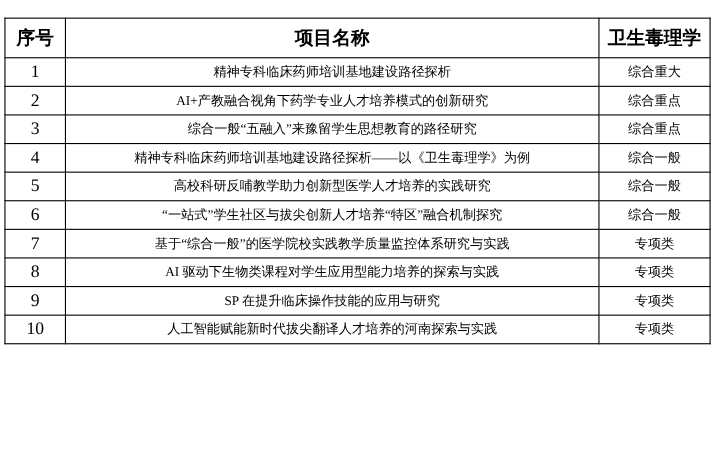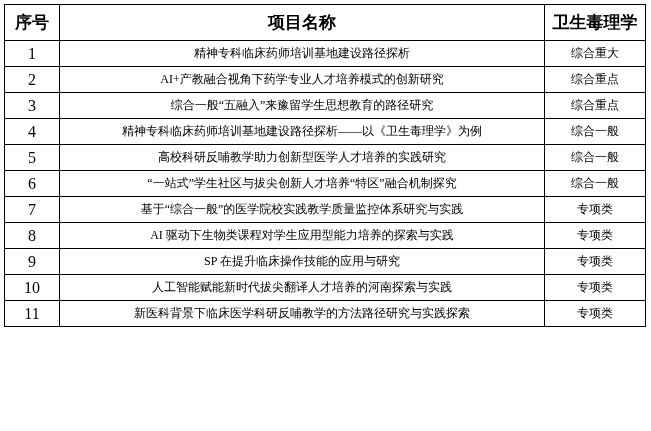--- a/index.html
+++ b/index.html
@@ -11,21 +11,21 @@
     position: relative;
     width: 651px;
     height: 431px;
     font-family: "Liberation Serif", "DejaVu Serif", serif;
     color: #000000;
     overflow: hidden;
   }
   table.projects {
     position: absolute;
     left: 4px;
-    top: 4px;
+    top: 16px;
     width: 641px;
     border-collapse: collapse;
     table-layout: fixed;
     background: #ffffff;
   }
   .projects th,
   .projects td {
     border: 1.5px solid #000000;
     text-align: center;
     vertical-align: middle;
@@ -107,19 +107,14 @@
       <tr>
         <td class="num">9</td>
         <td>SP 在提升临床操作技能的应用与研究</td>
         <td>专项类</td>
       </tr>
       <tr>
         <td class="num">10</td>
         <td>人工智能赋能新时代拔尖翻译人才培养的河南探索与实践</td>
         <td>专项类</td>
       </tr>
-      <tr>
-        <td class="num">11</td>
-        <td>新医科背景下临床医学科研反哺教学的方法路径研究与实践探索</td>
-        <td>专项类</td>
-      </tr>
     </tbody>
 </table>
 
 </body></html>

